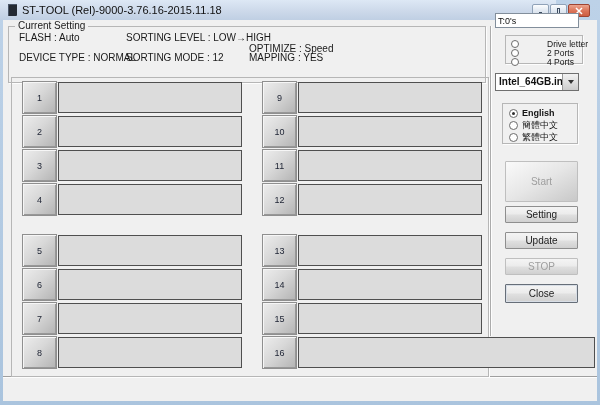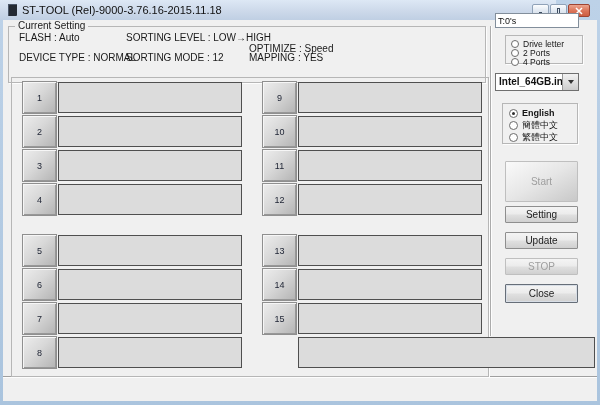--- a/index.html
+++ b/index.html
@@ -59,21 +59,21 @@
     display:flex;align-items:center;justify-content:center;}
   .dd-arrow{width:0;height:0;border-left:3.5px solid transparent;border-right:3.5px solid transparent;
     border-top:4px solid #333;}
   .radio-row{position:absolute;display:flex;align-items:center;gap:4px;}
   .rb{width:9px;height:9px;border-radius:50%;border:1px solid #6c6c6c;background:#fff;
     box-sizing:border-box;position:relative;flex:0 0 auto;}
   .rb.sel::after{content:"";position:absolute;left:2px;top:2px;width:3px;height:3px;
     border-radius:50%;background:#2e2e2e;}
   .rb-label{font-size:9px;color:#151515;white-space:nowrap;line-height:10px;}
   .small .rb{width:8px;height:8px;}
-  .small .rb-label{font-size:8.5px;}
+  .small .rb-label{font-size:8.5px;margin-left:24px;}
   .pbtn{position:absolute;left:505px;width:73px;height:17px;box-sizing:border-box;
     background:linear-gradient(180deg,#f4f4f4 0%,#ececec 45%,#dfdfdf 55%,#d0d0d0 100%);
     border:1px solid #8e8e8e;border-radius:1px;font-size:10px;color:#1c1c1c;
     display:flex;align-items:center;justify-content:center;font-family:"Liberation Sans",sans-serif;padding:0;}
   .pbtn.big{height:41px;background:linear-gradient(150deg,#fafafa 0%,#e6e6e6 50%,#c8c8c8 100%);}
   .pbtn.disabled{color:#9e9e9e;border-color:#bfbfbf;}
   .pbtn.default{border-color:#666e78;box-shadow:inset 0 0 0 1px #d8dee6;}
 </style>
 </head>
 <body>
@@ -167,20 +167,21 @@
     </div>
   <div class="slot R" style="top:268px">
       <button class="nbtn">14</button>
       <div class="bar"></div>
     </div>
   <div class="slot R" style="top:302px">
       <button class="nbtn">15</button>
       <div class="bar"></div>
     </div>
   <div class="slot R" style="top:336px">
+      <button class="nbtn">16</button>
       <div class="bar wide"></div>
     </div>
 
   <div class="textbox">T:0's</div>
 
   <div class="groupbox" style="left:505px;top:35px;width:78px;height:29px;">
     <div class="radio-row small" style="left:5px;top:3px;">
         <span class="rb"></span>
         <span class="rb-label">Drive letter</span>
       </div>

